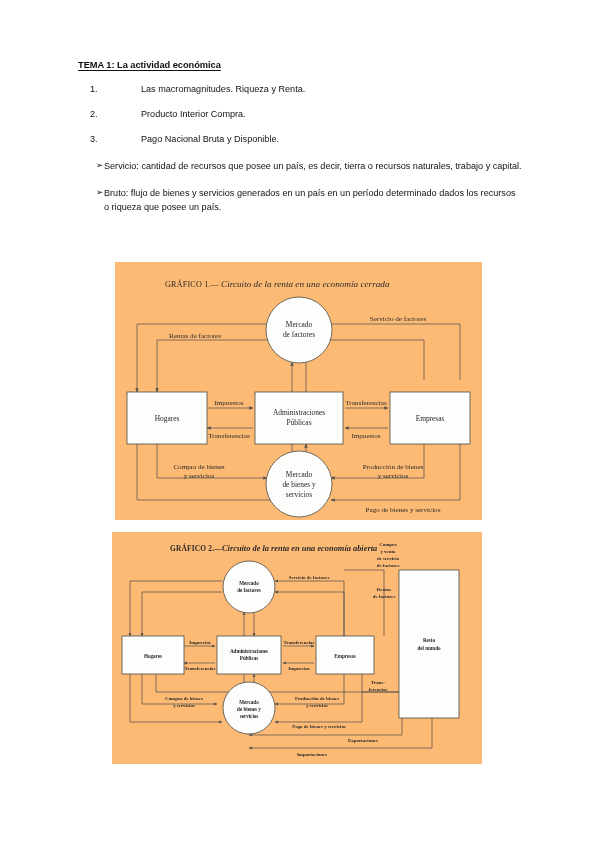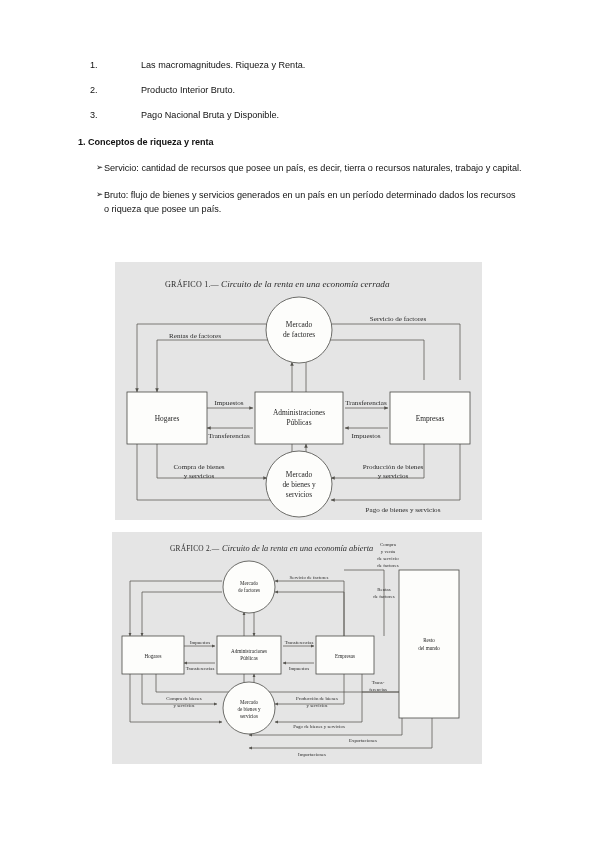--- a/index.html
+++ b/index.html
@@ -76,24 +76,24 @@
     padding-left: 18px;
     box-sizing: border-box;
     font-size: 8.5px;
     line-height: 1.55;
   }
   .bullet-item .txt { flex: 1; padding-right: 4px; }
 
   
   .figure {
     position: absolute;
-    background: #e5e5e5;
+    background: #fdba74;
   }
   #figure-1 { left: 115px; top: 262px; width: 367px; height: 258px; }
-  #figure-2 { left: 112px; top: 532px; width: 370px; height: 232px; }
+  #figure-2 { left: 112px; top: 532px; width: 370px; height: 232px; font-weight: bold; }
 
   .fig-svg { display: block; width: 100%; height: 100%; }
 
   .fig-cap {
     font-family: "Liberation Serif", serif;
     fill: #2b2b2b;
   }
   .cap-small { font-size: 8.1px; letter-spacing: 0.2px; }
   .cap-ital { font-size: 9.2px; font-style: italic; }
   .cap-small-2 { font-size: 7.4px; letter-spacing: 0.2px; }
@@ -129,37 +129,37 @@
   .f2-node { font-size: 5.1px; }
   .f2-edge { font-size: 4.9px; }
 </style>
 </head>
 <body>
 
 <div class="page">
 
   <div class="doc-body">
 
+    <div class="h-title">TEMA 1: La actividad económica</div>
 
     <ul class="num-list">
       <li class="num-item">
         <span class="num">1.</span>
         <span class="txt">Las macromagnitudes. Riqueza y Renta.</span>
       </li>
       <li class="num-item">
         <span class="num">2.</span>
-        <span class="txt">Producto Interior Bruto.</span>
+        <span class="txt">Producto Interior Compra.</span>
       </li>
       <li class="num-item">
         <span class="num">3.</span>
         <span class="txt">Pago Nacional Bruta y Disponible.</span>
       </li>
     </ul>
 
-    <div class="h-sub">1. Conceptos de riqueza y renta</div>
 
     <ul class="bullets">
       <li class="bullet-item">
         <span class="glyph">➢</span>
         <span class="txt">Servicio: cantidad de recursos que posee un país, es decir, tierra o recursos naturales, trabajo y capital.</span>
       </li>
       <li class="bullet-item">
         <span class="glyph">➢</span>
         <span class="txt">Bruto: flujo de bienes y servicios generados en un país en un período determinado dados los recursos o riqueza que posee un país.</span>
       </li>

